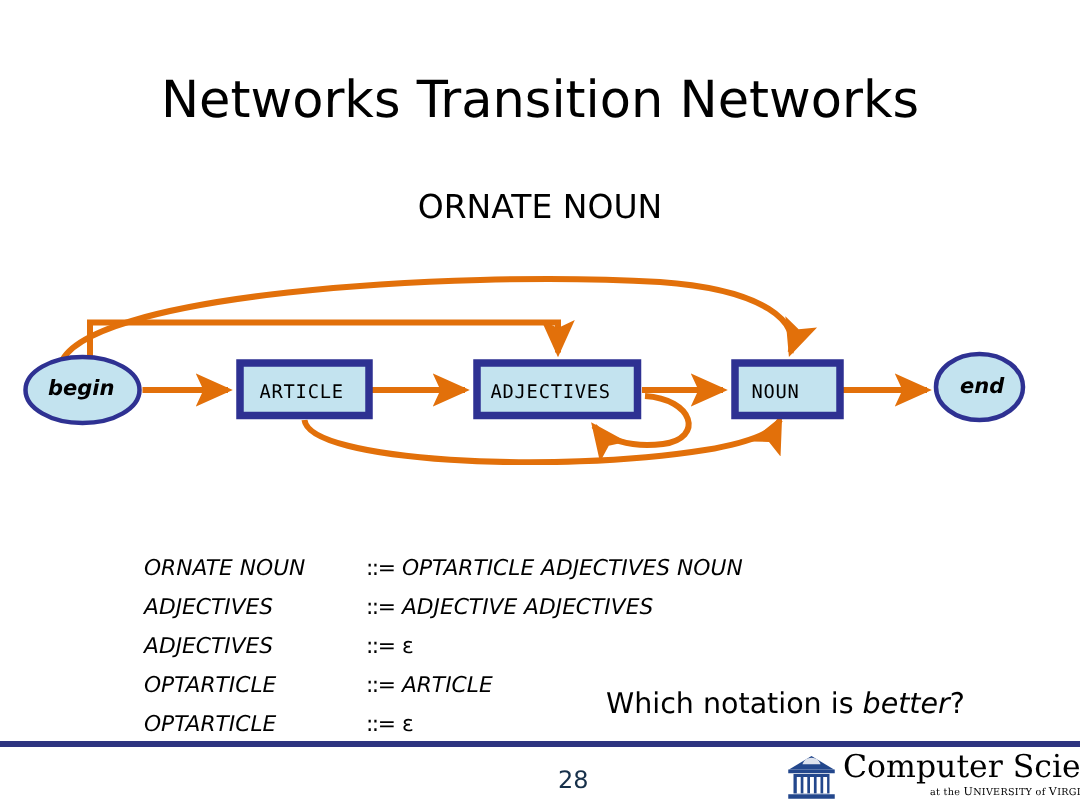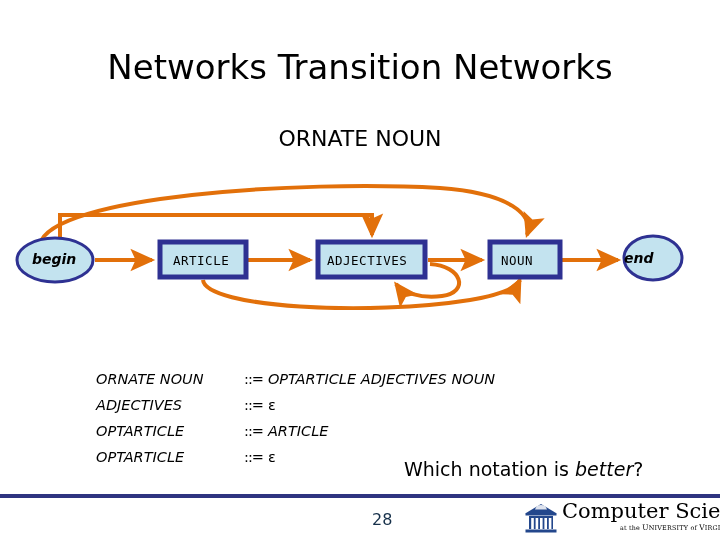--- a/index.html
+++ b/index.html
@@ -200,26 +200,29 @@
         <rect x="490" y="62" width="70" height="35" fill="#C3E3EF" stroke="#2E3192" stroke-width="5"></rect>
         <ellipse cx="653" cy="78" rx="29" ry="22" fill="#C3E3EF" stroke="#2E3192" stroke-width="3"></ellipse>
       </g>
     </svg>
 
     
     <div class="node-label ellipse-label" style="left:32px; top:71px;">begin</div>
     <div class="node-label box-label" style="left:173px; top:73px;">ARTICLE</div>
     <div class="node-label box-label" style="left:327px; top:73px;">ADJECTIVES</div>
     <div class="node-label box-label" style="left:501px; top:73px;">NOUN</div>
-    <div class="node-label ellipse-label" style="left:624px; top:70px;">end</div>
+    <div class="node-label ellipse-label" style="left:640px; top:70px;">end</div>
   </div>
 
   <div class="rules">
     <span class="rule-row">
       <span class="rule-lhs">ORNATE NOUN</span><span class="rule-op">::=</span><span class="rule-rhs">OPTARTICLE ADJECTIVES NOUN</span>
+    </span>
+    <span class="rule-row">
+      <span class="rule-lhs">ADJECTIVES</span><span class="rule-op">::=</span><span class="rule-rhs">ADJECTIVE ADJECTIVES</span>
     </span>
     <span class="rule-row">
       <span class="rule-lhs">ADJECTIVES</span><span class="rule-op">::=</span><span class="rule-eps">ε</span>
     </span>
     <span class="rule-row">
       <span class="rule-lhs">OPTARTICLE</span><span class="rule-op">::=</span><span class="rule-rhs">ARTICLE</span>
     </span>
     <span class="rule-row">
       <span class="rule-lhs">OPTARTICLE</span><span class="rule-op">::=</span><span class="rule-eps">ε</span>
     </span>

